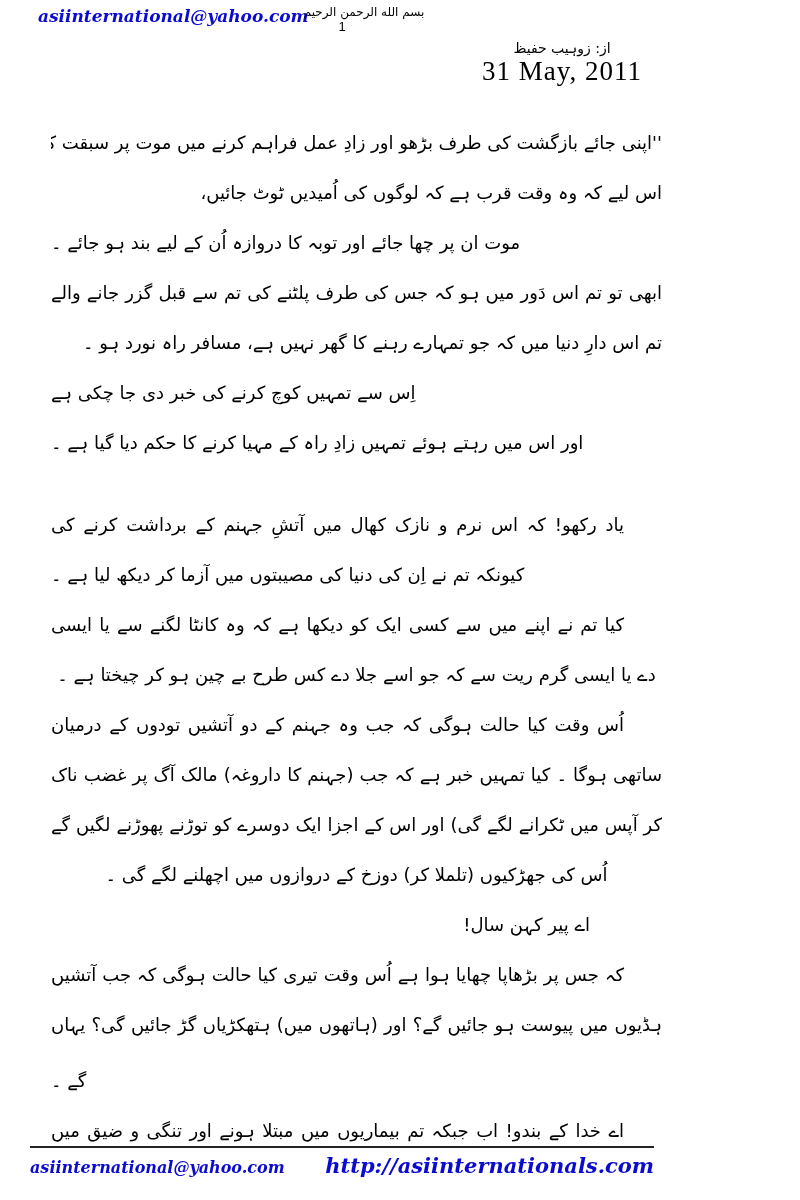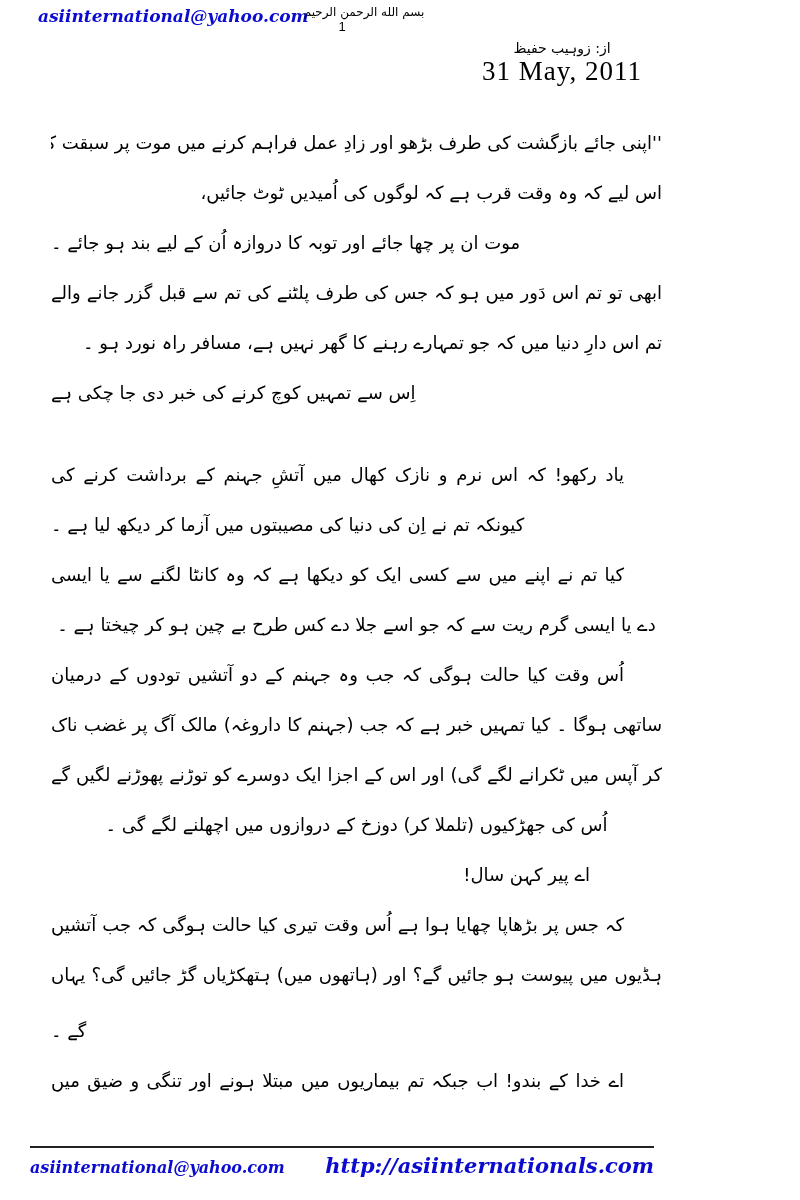--- a/index.html
+++ b/index.html
@@ -56,20 +56,21 @@
   </div>
 
 
   <div class="body">
       <div class="line align-right">''اپنی جائے بازگشت کی طرف بڑھو اور زادِ عمل فراہم کرنے میں موت پر سبقت کرو ۔</div>
       <div class="line align-right">اس لیے کہ وہ وقت قرب ہے کہ لوگوں کی اُمیدیں ٹوٹ جائیں،</div>
       <div class="line align-left">موت ان پر چھا جائے اور توبہ کا دروازہ اُن کے لیے بند ہو جائے ۔</div>
       <div class="line align-justify">ابھی تو تم اس دَور میں ہو کہ جس کی طرف پلٹنے کی تم سے قبل گزر جانے والے لوگ تمنا کرتے ہیں ۔</div>
       <div class="line align-right">تم اس دارِ دنیا میں کہ جو تمہارے رہنے کا گھر نہیں ہے، مسافر راہ نورد ہو ۔</div>
       <div class="line align-left">اِس سے تمہیں کوچ کرنے کی خبر دی جا چکی ہے</div>
+      <div class="line align-left">اور اس میں رہتے ہوئے تمہیں زادِ راہ کے مہیا کرنے کا حکم دیا گیا ہے ۔</div>
       <div class="line align-justify indent gap">یاد رکھو! کہ اس نرم و نازک کھال میں آتشِ جہنم کے برداشت کرنے کی طاقت نہیں اپنی جانوں پر رحم کھاؤ ۔</div>
       <div class="line align-left">کیونکہ تم نے اِن کی دنیا کی مصیبتوں میں آزما کر دیکھ لیا ہے ۔</div>
       <div class="line align-justify indent">کیا تم نے اپنے میں سے کسی ایک کو دیکھا ہے کہ وہ کانٹا لگنے سے یا ایسی ٹھوکر کھانے سے کہ جو اسے لہولہان کر</div>
       <div class="line align-center">دے یا ایسی گرم ریت سے کہ جو اسے جلا دے کس طرح بے چین ہو کر چیختا ہے ۔</div>
       <div class="line align-justify indent">اُس وقت کیا حالت ہوگی کہ جب وہ جہنم کے دو آتشیں تودوں کے درمیان پتھروں کا پہلو نشین اور شیطان کا</div>
       <div class="line align-justify">ساتھی ہوگا ۔ کیا تمہیں خبر ہے کہ جب (جہنم کا داروغہ) مالک آگ پر غضب ناک ہوگا تو وہ اِس سے غصہ سے (بھڑک</div>
       <div class="line align-justify">کر آپس میں ٹکرانے لگے گی) اور اس کے اجزا ایک دوسرے کو توڑنے پھوڑنے لگیں گے اور جب اُسے جھڑکے گا تو</div>
       <div class="line align-center">اُس کی جھڑکیوں (تلملا کر) دوزخ کے دروازوں میں اچھلنے لگے گی ۔</div>
       <div class="line align-right-indent">اے پیر کہن سال!</div>
       <div class="line align-justify indent">کہ جس پر بڑھاپا چھایا ہوا ہے اُس وقت تیری کیا حالت ہوگی کہ جب آتشیں طوق گردن کی</div>

